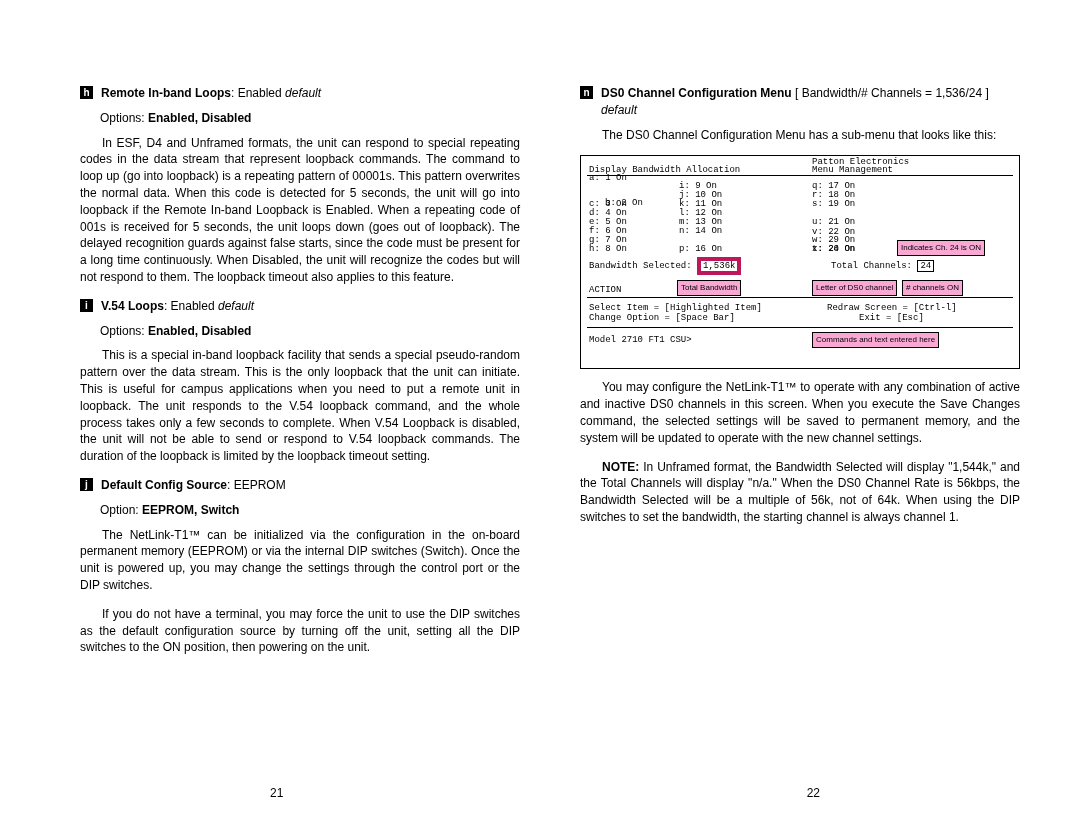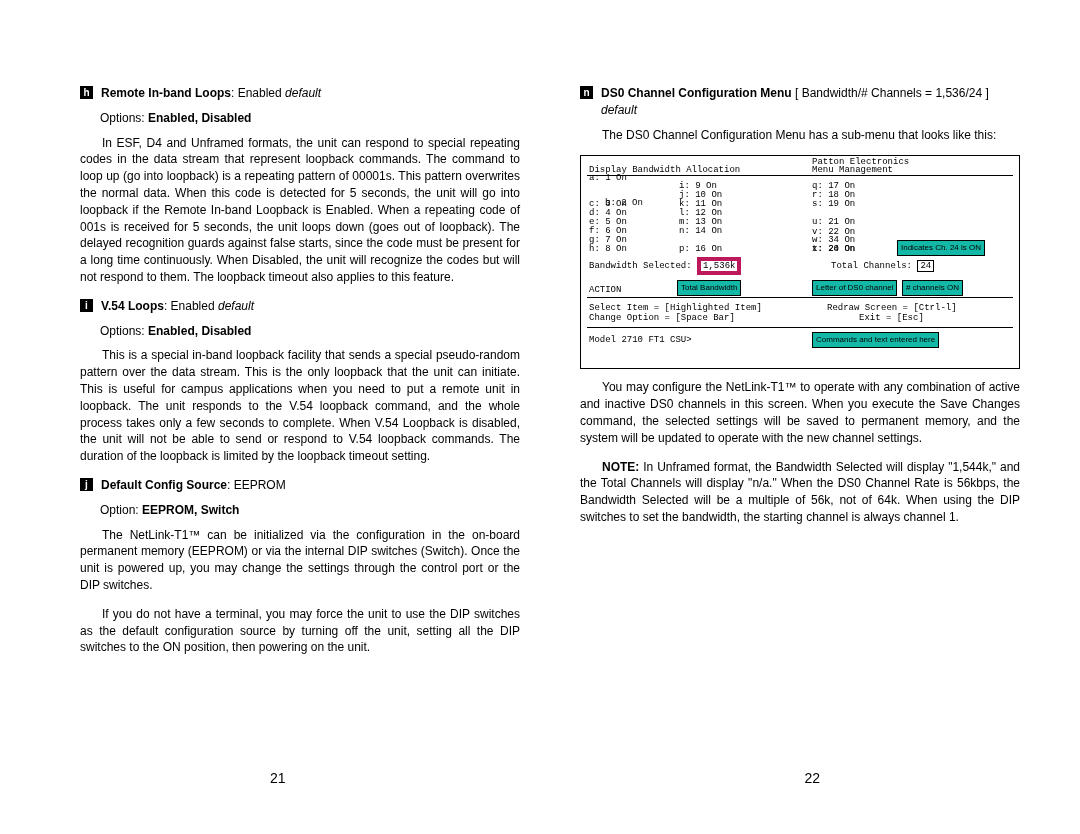--- a/index.html
+++ b/index.html
@@ -5,27 +5,27 @@
 body{margin:0;padding:0;background:#fff;font-family:Arial,Helvetica,sans-serif;color:#000}
 .page{width:1080px;height:834px;position:relative;display:flex;padding:85px 60px 0 80px;box-sizing:border-box;gap:60px}
 .col{flex:1;font-size:12px;line-height:1.4}
 .item{display:flex;gap:8px;margin-bottom:4px}
 .box{width:13px;height:13px;background:#000;color:#fff;font-size:10px;font-weight:bold;text-align:center;line-height:13px;margin-top:1px;flex-shrink:0}
 .title-line{font-size:12px}
 .bold{font-weight:bold}
 .ital{font-style:italic}
 .options{margin:8px 0 8px 20px;font-size:12px}
 .para{margin:8px 0 12px 0;text-align:justify;text-indent:22px}
-.pgnum{position:absolute;bottom:48px;font-size:14px}
+.pgnum{position:absolute;bottom:34px;font-size:12px}
 .pgnum.left{left:270px}
 .pgnum.right{right:260px}
 .menu-box{border:1px solid #000;margin:10px 0;padding:6px;font-family:"Courier New",monospace;font-size:9px;position:relative;height:200px}
 .menu-inner{position:relative;width:100%;height:100%}
 .mh{position:absolute}
-.arrow-label{position:absolute;font-family:Arial;font-size:8px;border:1px solid #000;padding:1px 3px;background:#14b8a6}
+.arrow-label{position:absolute;font-family:Arial;font-size:8px;border:1px solid #000;padding:1px 3px;background:#f9a8d4}
 .hr-line{position:absolute;left:0;right:0;height:1px;background:#000}
 </style>
 </head>
 <body>
 
 <div class="page">
 <div class="col">
   <div class="item">
     <div class="box">h</div>
     <div class="title-line"><span class="bold">Remote In-band Loops</span><span>: Enabled</span> <span class="ital">default</span></div>
@@ -78,21 +78,21 @@
             <div class="mh" style="top: 54px; left: 92px;">m: 13 On</div>
             <div class="mh" style="top: 63px; left: 92px;">n: 14 On</div>
             <div class="mh" style="top: 72px; left: 92px; margin-top: 47px;">o: 15 On</div>
             <div class="mh" style="top: 81px; left: 92px;">p: 16 On</div>
             <div class="mh" style="top: 18px; left: 225px;">q: 17 On</div>
             <div class="mh" style="top: 27px; left: 225px;">r: 18 On</div>
             <div class="mh" style="top: 36px; left: 225px;">s: 19 On</div>
             <div class="mh" style="top: 45px; left: 225px; margin-top: 36px;">t: 20 On</div>
             <div class="mh" style="top: 54px; left: 225px;">u: 21 On</div>
             <div class="mh" style="top: 64px; left: 225px;">v: 22 On</div>
-            <div class="mh" style="top: 72px; left: 225px;">w: 34 On</div>
+            <div class="mh" style="top: 72px; left: 225px;">w: 29 On</div>
             <div class="mh" style="top: 81px; left: 225px;">x: 24 On</div>
           </div>
       <div class="mh" style="top:98px;left:2px"><span>Bandwidth Selected:</span> <span style="border:4px solid #be185d;padding:0 2px">1,536k</span></div>
       <div class="mh" style="top:98px;left:244px"><span>Total Channels:</span> <span style="border:1px solid #000;padding:0 2px">24</span></div>
       <div class="mh" style="top:122px;left:2px">ACTION</div>
       <div class="hr-line" style="top:135px"></div>
       <div class="mh" style="top:140px;left:2px">Select Item = [Highlighted Item]</div>
       <div class="mh" style="top:150px;left:2px">Change Option = [Space Bar]</div>
       <div class="mh" style="top:140px;left:240px">Redraw Screen = [Ctrl-l]</div>
       <div class="mh" style="top:150px;left:272px">Exit = [Esc]</div>

